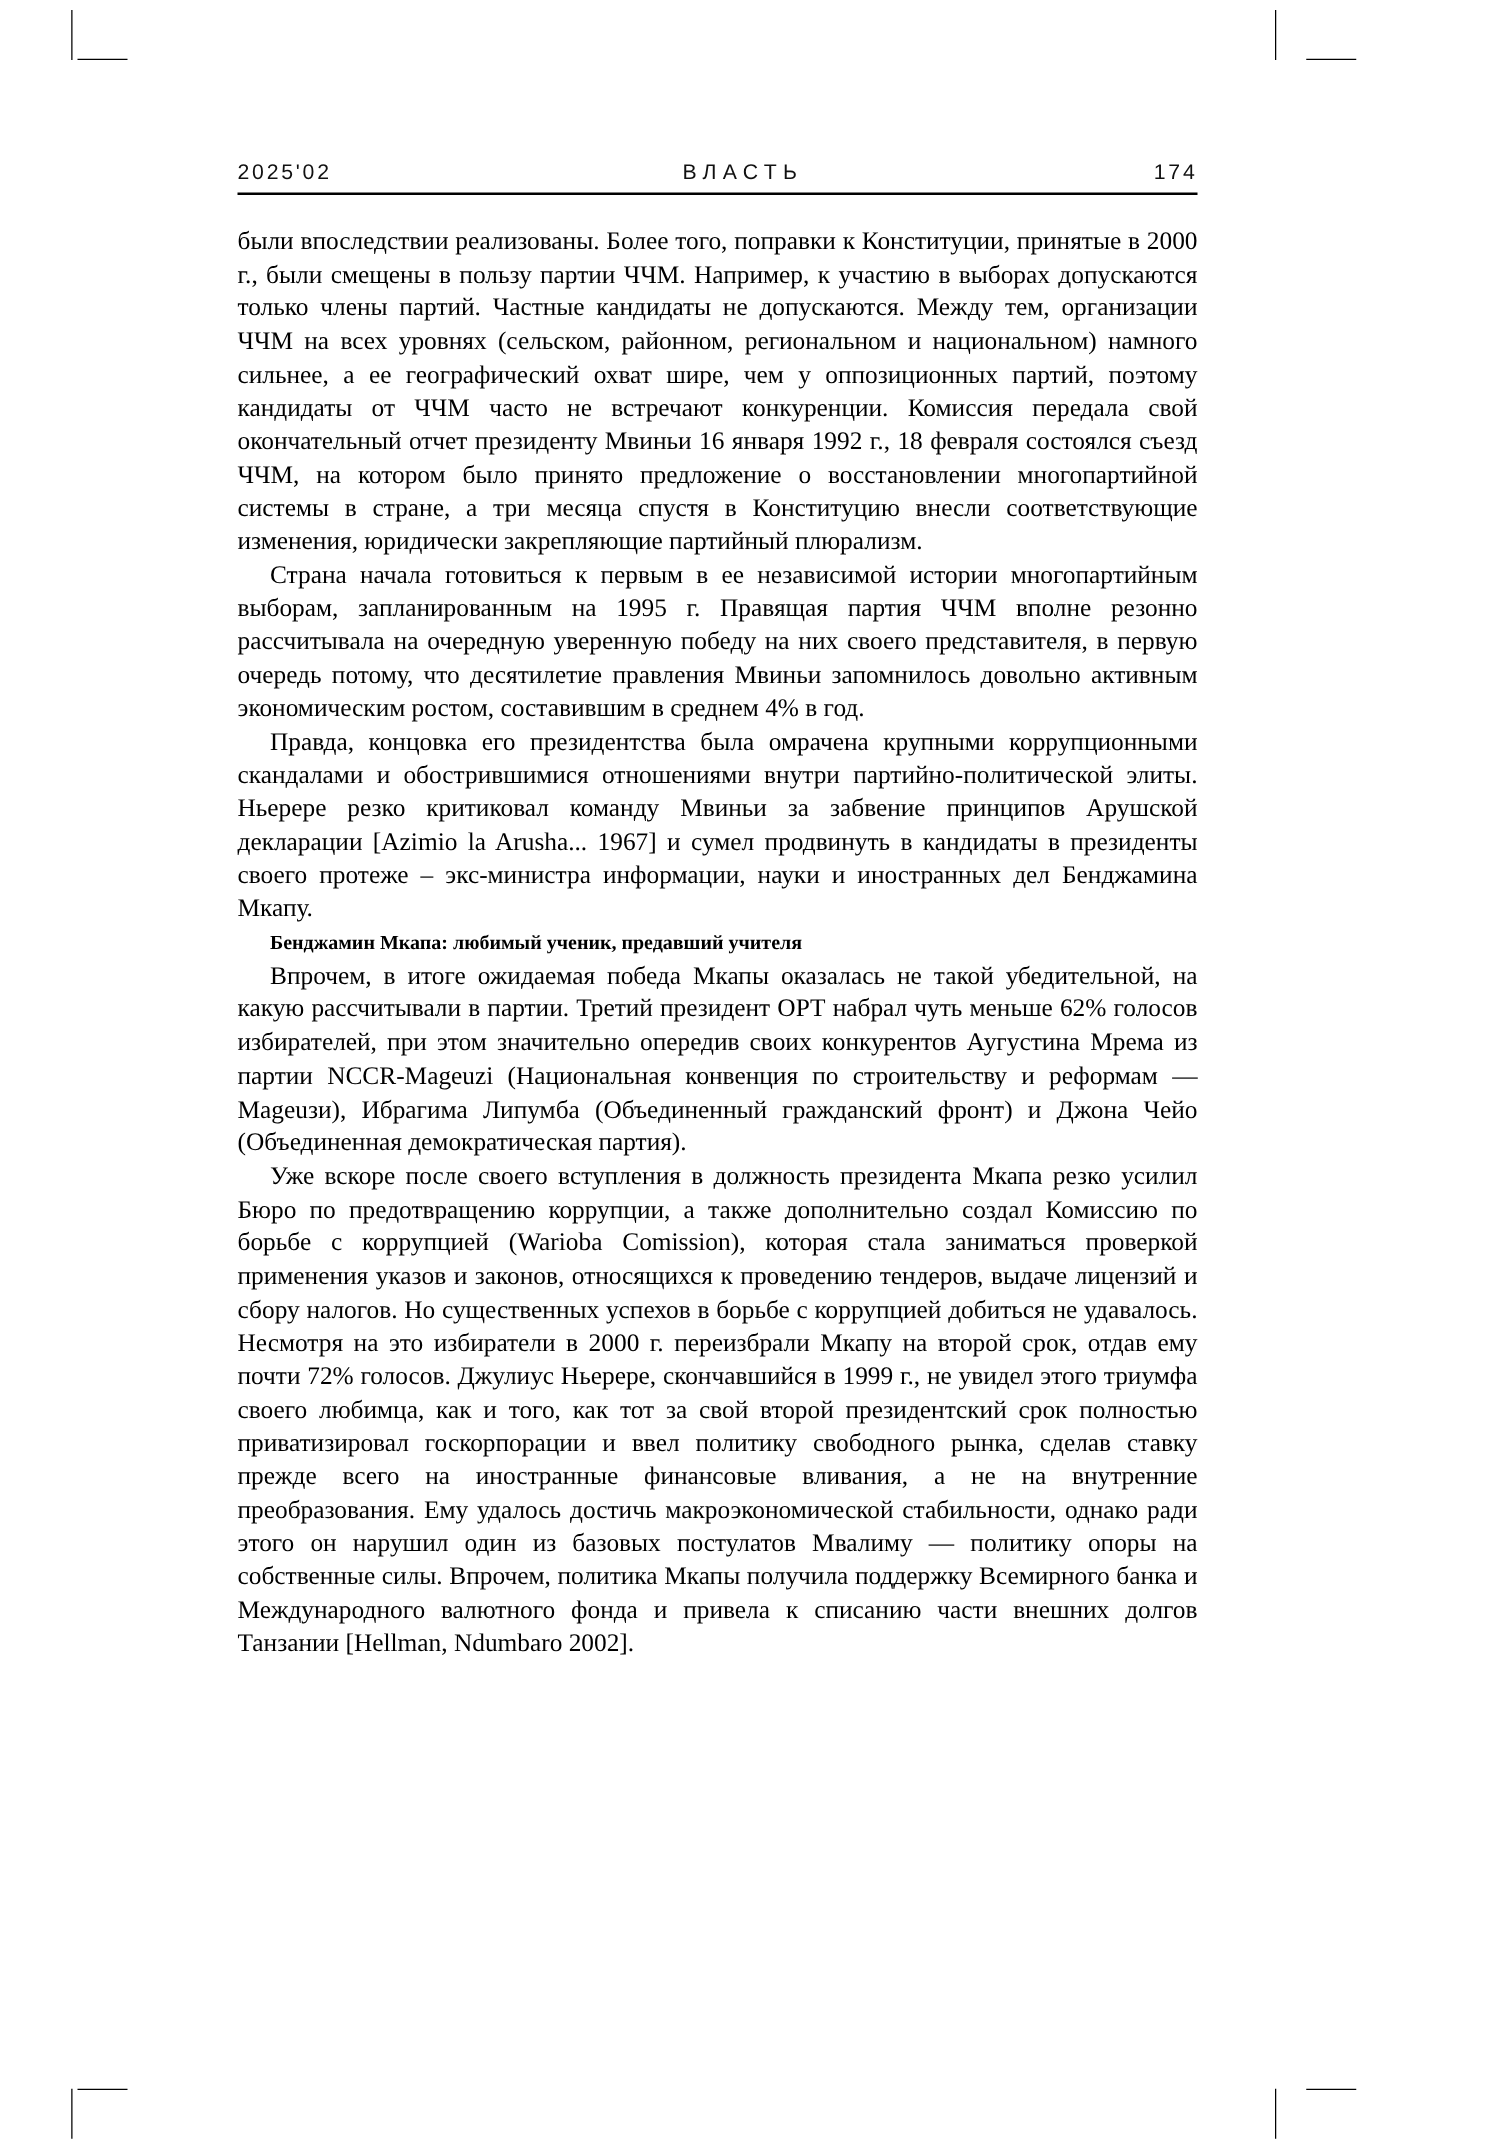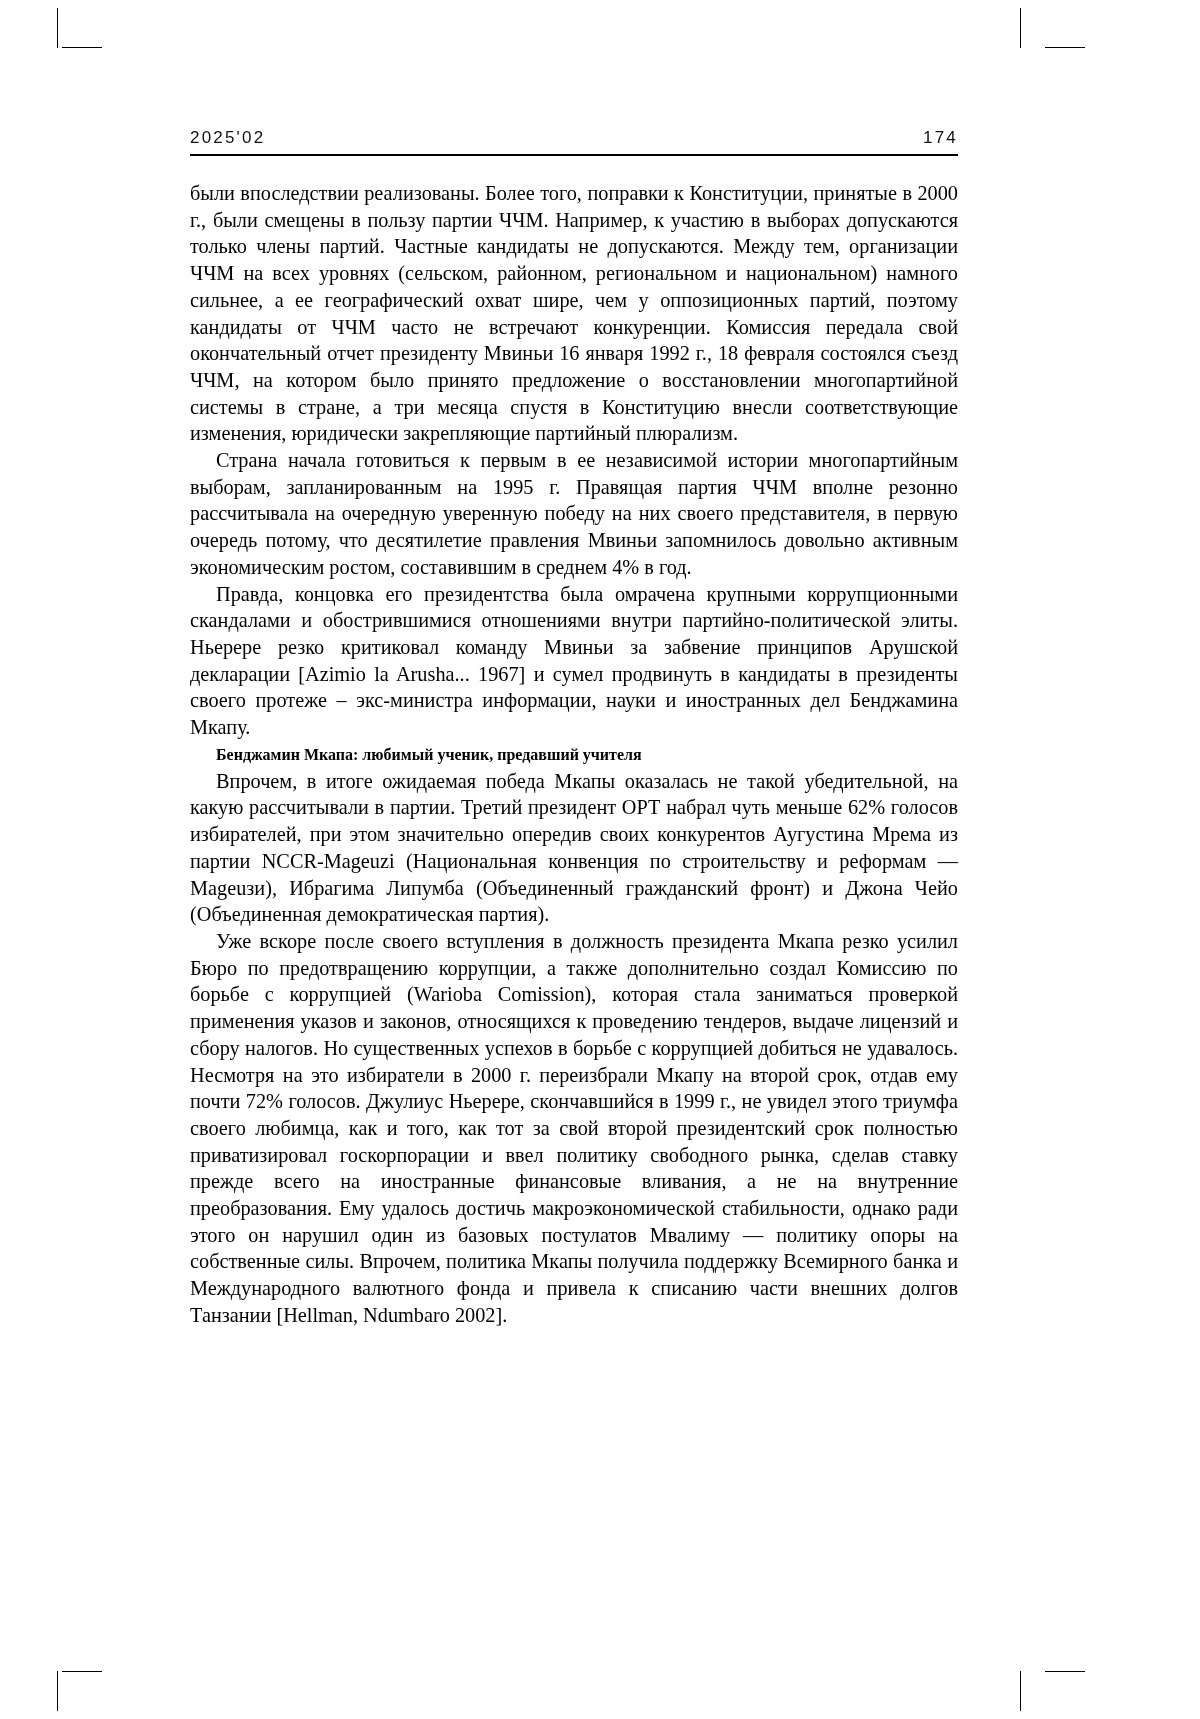--- a/index.html
+++ b/index.html
@@ -91,20 +91,21 @@
   <div class="crop h" style="left:1045px;top:47px;"></div>
   <div class="crop v" style="left:57px;  top:1671px;"></div>
   <div class="crop h" style="left:62px;  top:1671px;"></div>
   <div class="crop v" style="left:1020px;top:1671px;"></div>
   <div class="crop h" style="left:1045px;top:1671px;"></div>
 
   <div class="content">
 
     <div class="runhead">
       <span class="left">2025'02</span>
+      <span class="center">ВЛАСТЬ</span>
       <span class="right">174</span>
     </div>
 
     <div class="body-text">
 
       <p class="noindent">были впоследствии реализованы. Более того, поправки к Конституции, принятые в 2000 г., были смещены в пользу партии ЧЧМ. Например, к участию в выборах допускаются только члены партий. Частные кандидаты не допускаются. Между тем, организации ЧЧМ на всех уровнях (сельском, районном, региональном и национальном) намного сильнее, а ее географический охват шире, чем у оппозиционных партий, поэтому кандидаты от ЧЧМ часто не встречают конкуренции. Комиссия передала свой окончательный отчет президенту Мвиньи 16 января 1992 г., 18 февраля состоялся съезд ЧЧМ, на котором было принято предложение о восстановлении многопартийной системы в стране, а три месяца спустя в Конституцию внесли соответствующие изменения, юридически закрепляющие партийный плюрализм.</p>
       <p>Страна начала готовиться к первым в ее независимой истории многопартийным выборам, запланированным на 1995 г. Правящая партия ЧЧМ вполне резонно рассчитывала на очередную уверенную победу на них своего представителя, в первую очередь потому, что десятилетие правления Мвиньи запомнилось довольно активным экономическим ростом, составившим в среднем 4% в год.</p>
       <p>Правда, концовка его президентства была омрачена крупными коррупционными скандалами и обострившимися отношениями внутри партийно-политической элиты. Ньерере резко критиковал команду Мвиньи за забвение принципов Арушской декларации [Azimio la Arusha... 1967] и сумел продвинуть в кандидаты в президенты своего протеже – экс-министра информации, науки и иностранных дел Бенджамина Мкапу.</p>
 
       <p class="subhead">Бенджамин Мкапа: любимый ученик, предавший учителя</p>

